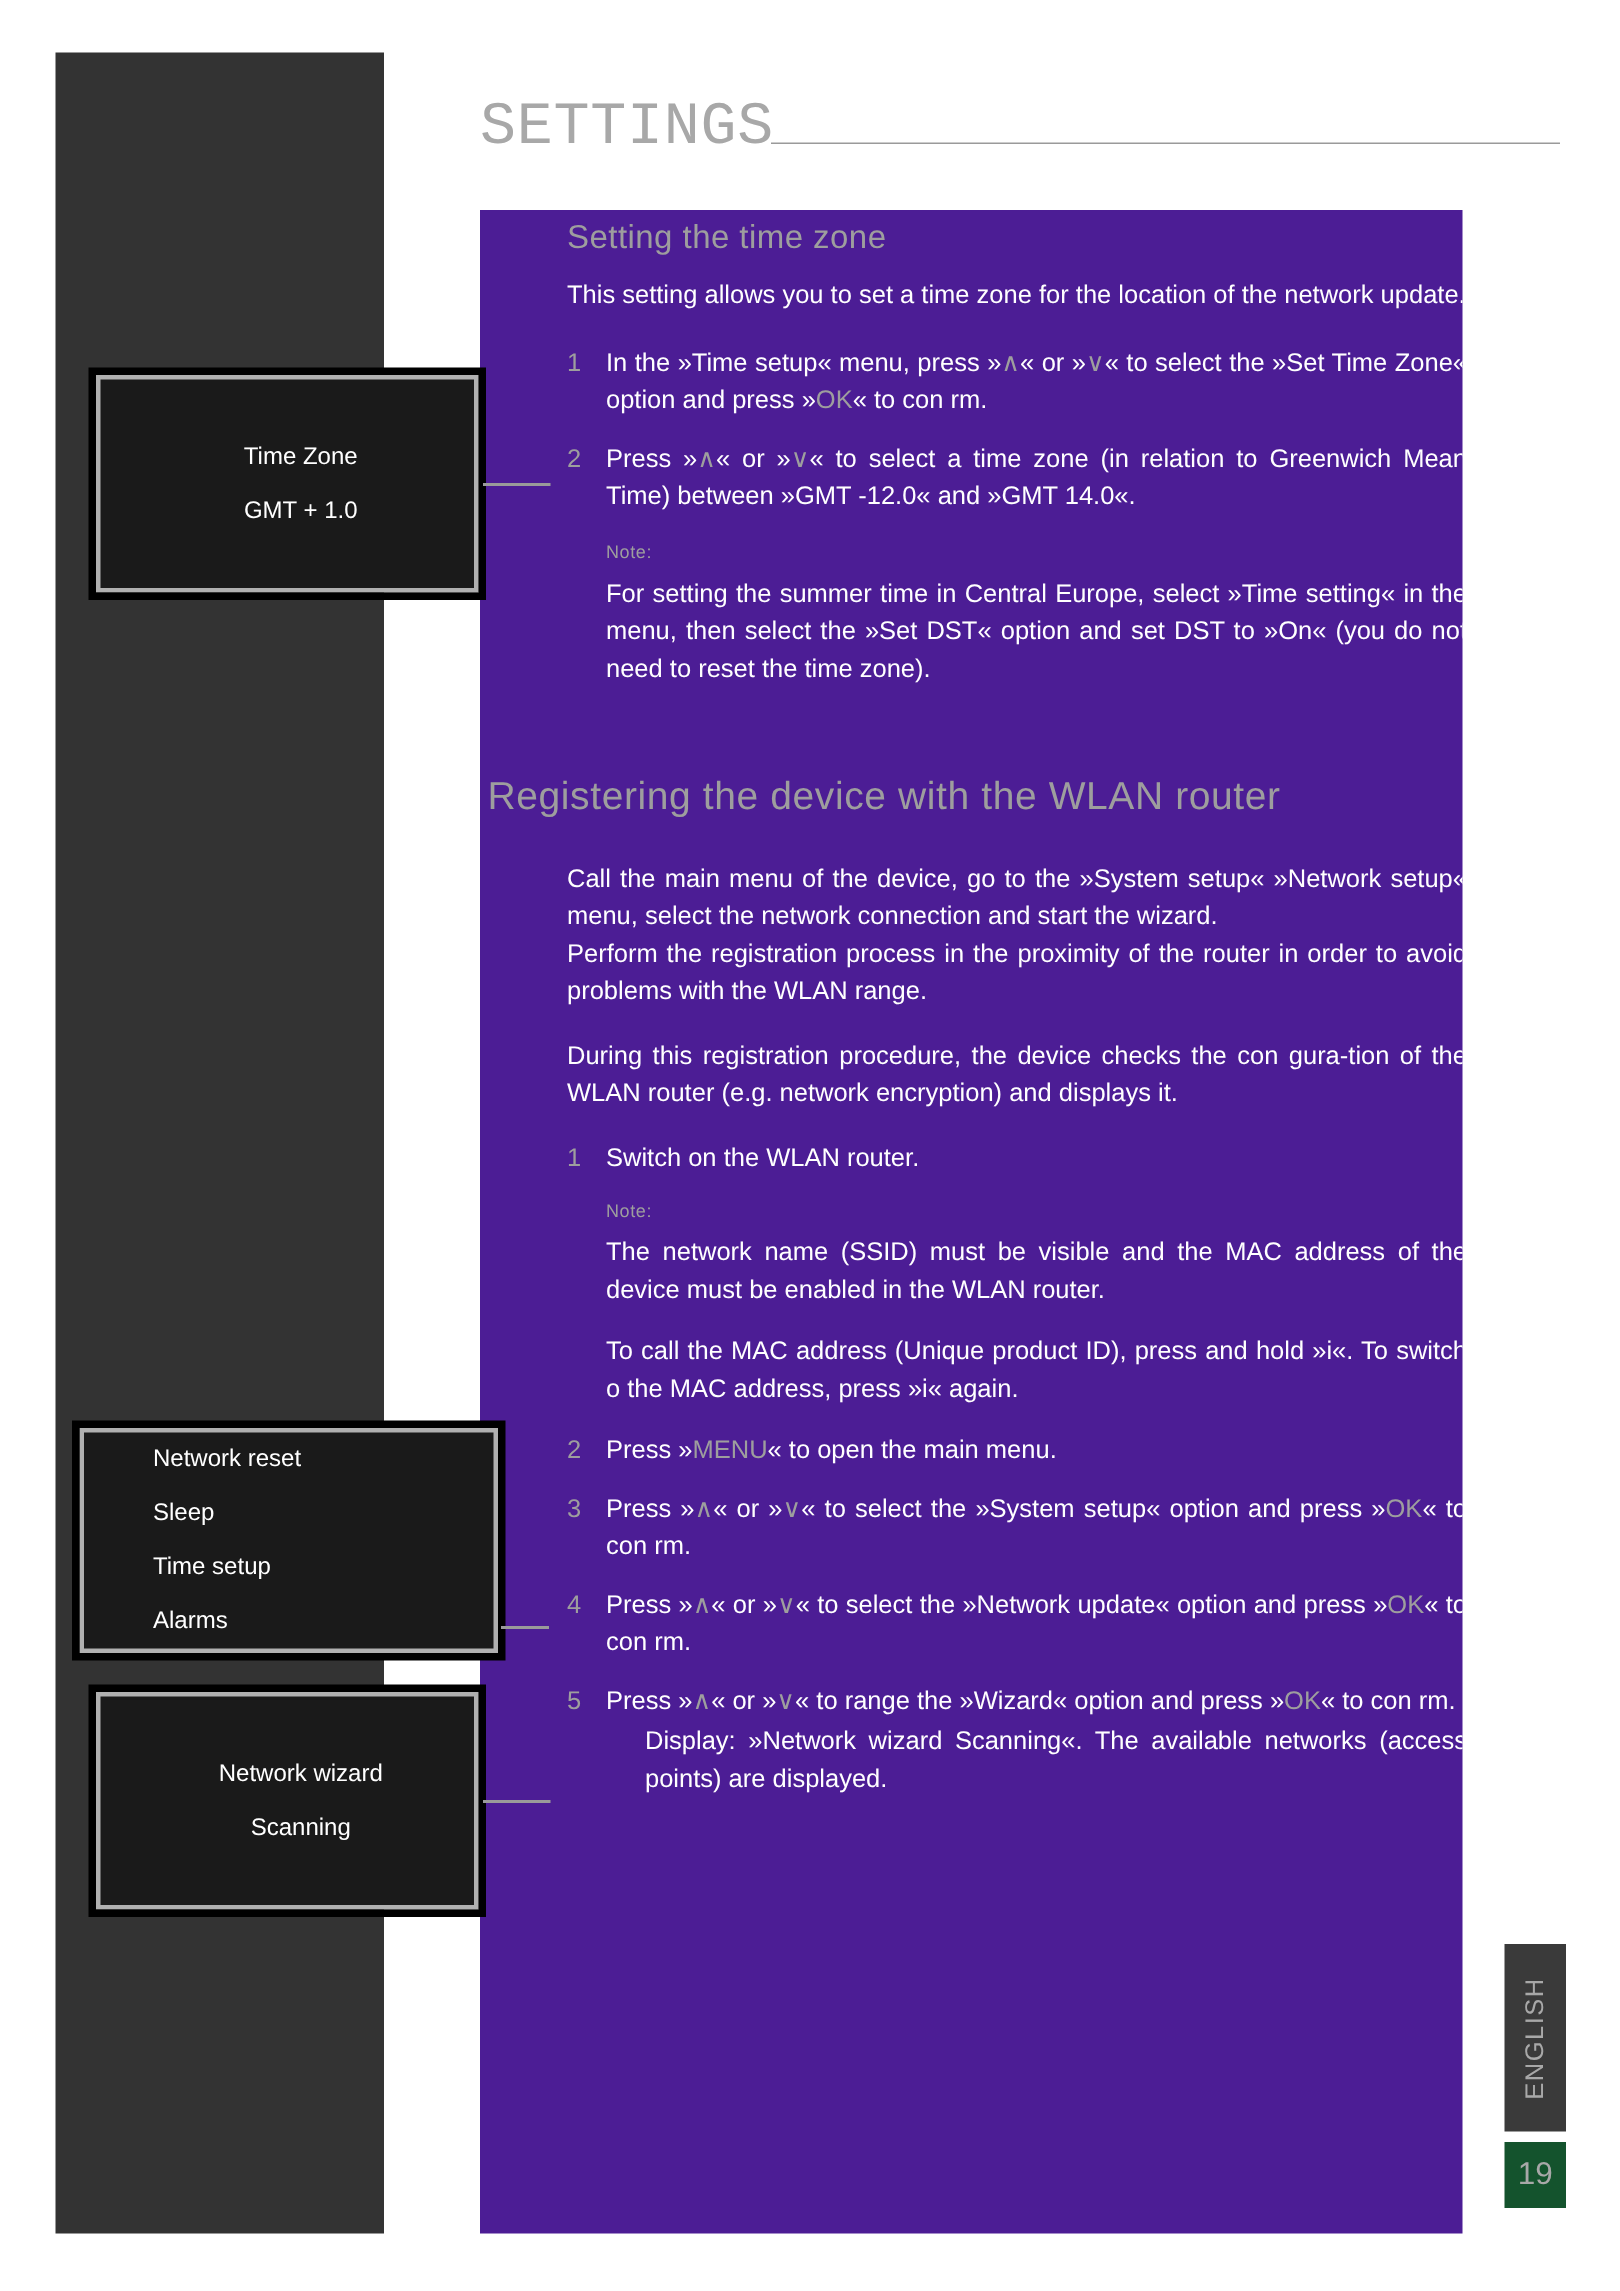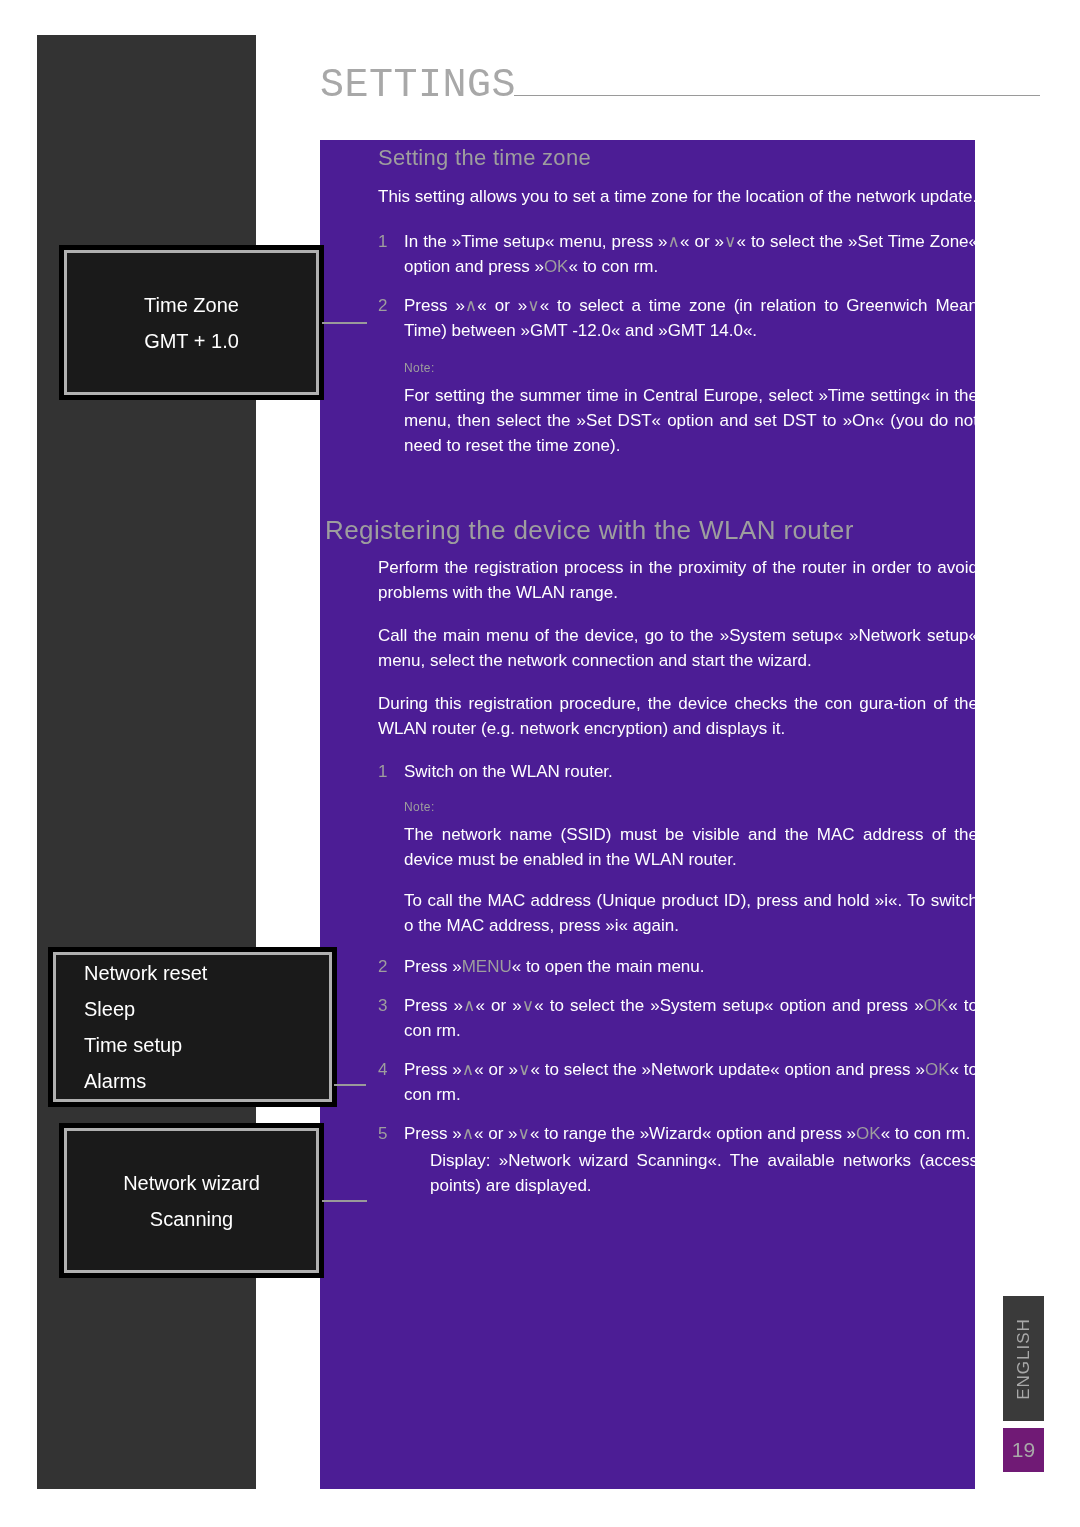--- a/index.html
+++ b/index.html
@@ -124,24 +124,25 @@
   .blk { position: absolute; }
 
   
   .lcd {
     position: absolute;
     background: #1a1a1a;
     border: 3px solid #b0b0b0;
     outline: 5px solid #000000;
     box-sizing: border-box;
     color: #ffffff;
-    font-size: 20px;
+    font-size: 16px;
     display: flex;
     flex-direction: column;
     justify-content: center;
+    padding-left: 18px;
   }
   .lcd .line { line-height: 36px; white-space: nowrap; }
   .lcd.center .line { text-align: center; }
   .lcd.left .line { text-align: left; padding-left: 28px; }
 
   .connector {
     position: absolute;
     height: 2px;
     background: #9a9a9a;
   }
@@ -164,21 +165,21 @@
     color: #a8a8a8;
     font-size: 17px;
     letter-spacing: 1px;
   }
   #page-tab {
     position: absolute;
     left: 1003px;
     top: 1428px;
     width: 41px;
     height: 44px;
-    background: #701a75;
+    background: #14532d;
     display: flex;
     align-items: center;
     justify-content: center;
     color: #a8a8a8;
     font-size: 21px;
   }
 </style>
 </head>
 <body>
 
@@ -213,23 +214,23 @@
         <div class="body-text justify" style="margin-top:8px;">For setting the summer time in Central Europe, select »Time setting« in the menu, then select the »Set DST« option and set DST to »On« (you do not need to reset the time zone).</div>
       </div>
     </div>
 
     <div class="blk" style="left:5px; top:375px; width:650px;">
       <div class="big-head">Registering the device with the WLAN router</div>
     </div>
 
     <div class="blk" style="left:58px; top:415px; width:600px;">
 
+      <div class="body-text justify" style="margin-top:18px; width:600px;">Call the main menu of the device, go to the »System setup«    »Network setup« menu, select the network connection and start the wizard.</div>
+
       <div class="body-text justify" style="width:600px;">Perform the registration process in the proximity of the router in order to avoid problems with the WLAN range.</div>
-
-      <div class="body-text justify" style="margin-top:18px; width:600px;">Call the main menu of the device, go to the »System setup«    »Network setup« menu, select the network connection and start the wizard.</div>
 
       <div class="body-text justify" style="margin-top:18px; width:600px;">During this registration procedure, the device checks the con gura-tion of the WLAN router (e.g. network encryption) and displays it.</div>
 
       <div class="step" style="margin-top:18px; width:600px;">
         <span class="num">1</span>
         <span class="txt body-text">Switch on the WLAN router.</span>
       </div>
 
       <div style="margin-top:16px; margin-left:26px; width:574px;">
         <div class="note-head">Note:</div>

